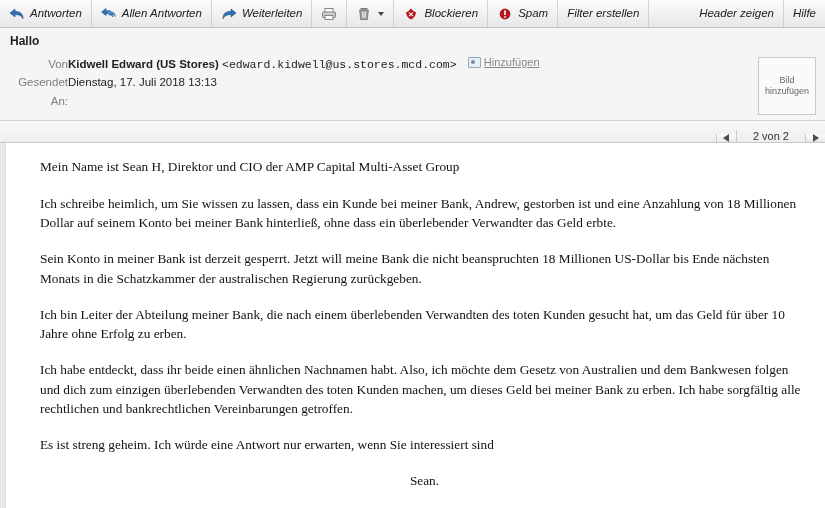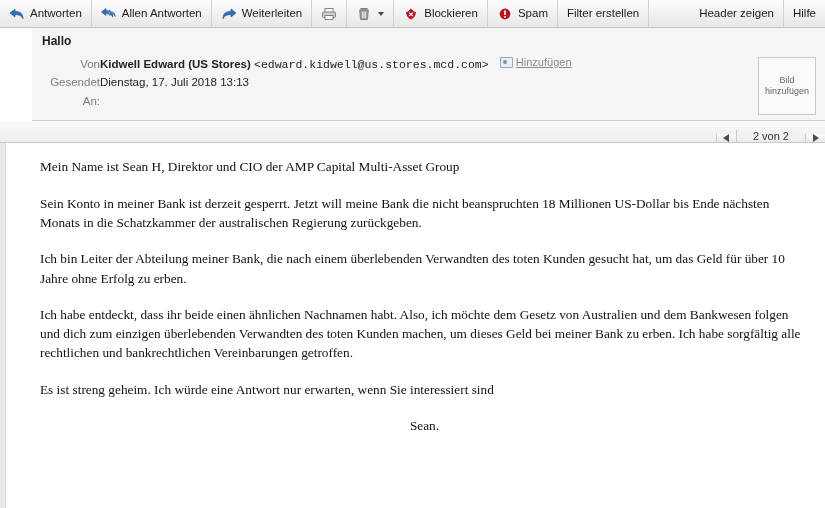--- a/index.html
+++ b/index.html
@@ -22,20 +22,21 @@
   .toolbar {
     height: 28px;
     min-height: 28px;
     background: linear-gradient(to bottom, #fdfdfd 0%, #f1f1f1 50%, #e8e8e8 100%);
     border-bottom: 1px solid #c3c3c3;
     display: flex;
     align-items: center;
     font-size: 11.5px;
     color: #1a1a1a;
     position: relative;
+    font-style: italic;
   }
   .tb-btn {
     display: flex;
     align-items: center;
     gap: 5px;
     padding: 0 9px;
     border-right: 1px solid #d2d2d2;
     white-space: nowrap;
     cursor: default;
     height: 100%;
@@ -55,21 +56,20 @@
   
   .ic { width: 16px; height: 14px; position: relative; display: inline-block; flex: 0 0 auto;}
 
   
   .hdr {
     background: #f5f5f5;
     border-bottom: 1px solid #d0d0d0;
     padding: 6px 8px 8px 10px;
     position: relative;
     min-height: 74px;
-    margin-left: 32px;
   }
   .hdr-subject {
     font-size: 12px;
     font-weight: bold;
     color: #222;
     margin-bottom: 7px;
   }
   .hdr-row {
     display: flex;
     align-items: baseline;
@@ -332,20 +332,21 @@
     <div class="pager-count">2 von 2</div>
     <div class="pager-btn">
       <span class="tri-right"></span>
     </div>
   </div>
 
   <div class="bodywrap">
     <div class="leftstrip"></div>
     <div class="msgbody">
       <p>Mein Name ist Sean H, Direktor und CIO der AMP Capital Multi-Asset Group</p>
+      <p>Ich schreibe heimlich, um Sie wissen zu lassen, dass ein Kunde bei meiner Bank, Andrew, gestorben ist und eine Anzahlung von 18 Millionen Dollar auf seinem Konto bei meiner Bank hinterließ, ohne dass ein überlebender Verwandter das Geld erbte.</p>
       <p>Sein Konto in meiner Bank ist derzeit gesperrt. Jetzt will meine Bank die nicht beanspruchten 18 Millionen US-Dollar bis Ende nächsten Monats in die Schatzkammer der australischen Regierung zurückgeben.</p>
       <p>Ich bin Leiter der Abteilung meiner Bank, die nach einem überlebenden Verwandten des toten Kunden gesucht hat, um das Geld für über 10 Jahre ohne Erfolg zu erben.</p>
       <p>Ich habe entdeckt, dass ihr beide einen ähnlichen Nachnamen habt. Also, ich möchte dem Gesetz von Australien und dem Bankwesen folgen und dich zum einzigen überlebenden Verwandten des toten Kunden machen, um dieses Geld bei meiner Bank zu erben. Ich habe sorgfältig alle rechtlichen und bankrechtlichen Vereinbarungen getroffen.</p>
       <p>Es ist streng geheim. Ich würde eine Antwort nur erwarten, wenn Sie interessiert sind</p>
       <p>Sean.</p>
     </div>
   </div>
 
 </div>
 

